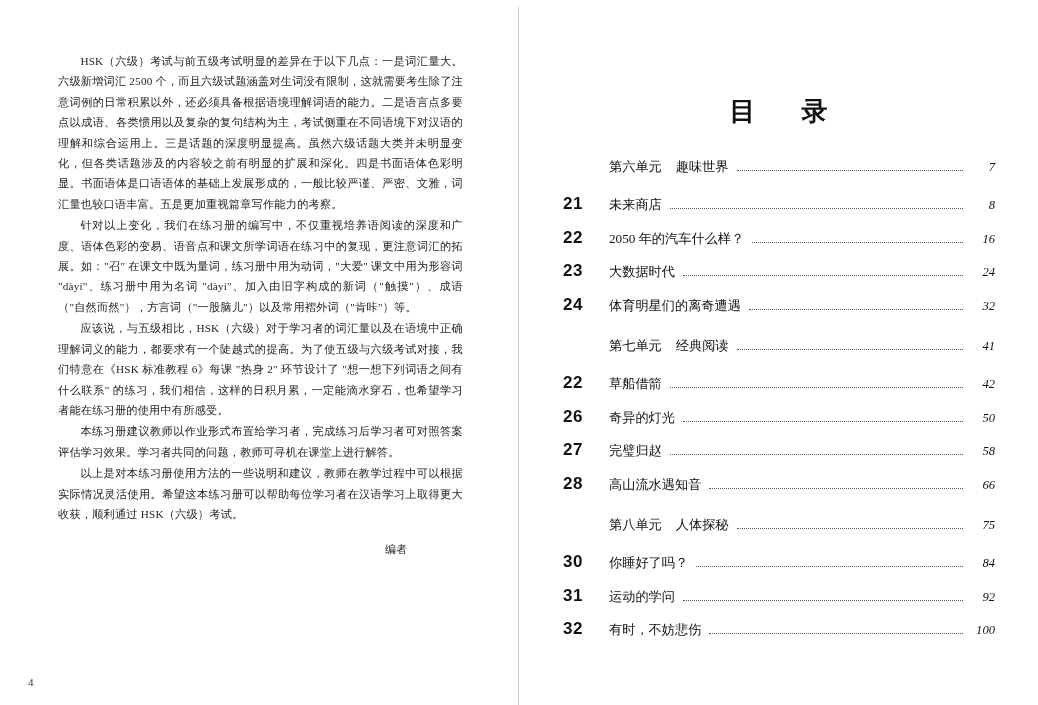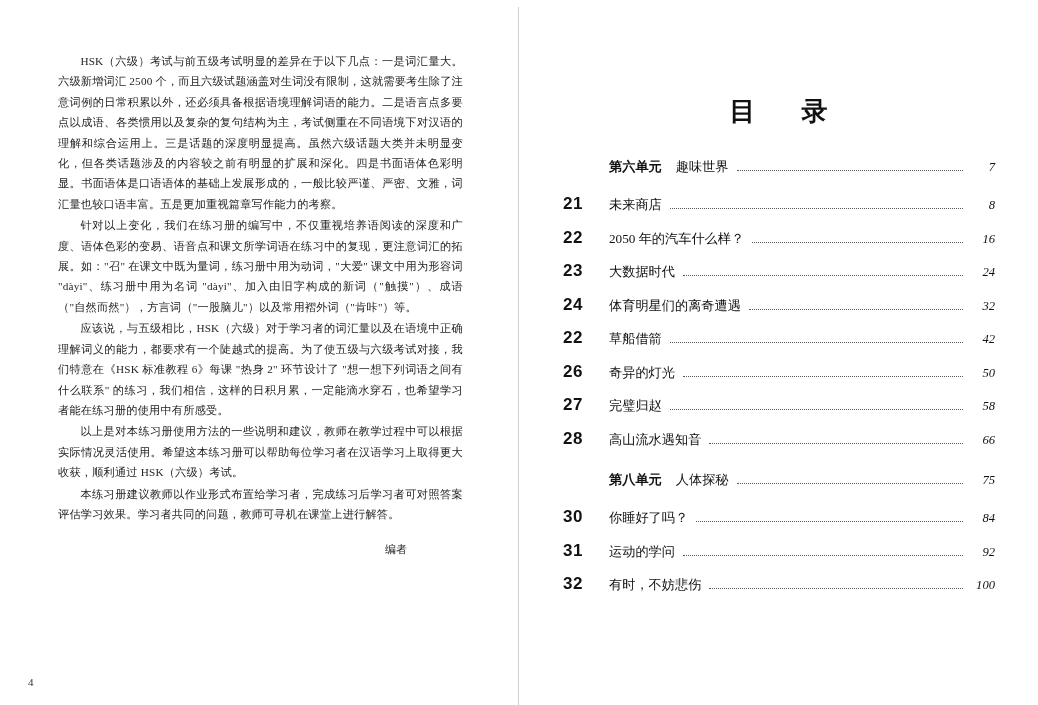--- a/index.html
+++ b/index.html
@@ -104,21 +104,21 @@
     flex: 0 0 46px;
     font-size: 17px;
     font-weight: bold;
     color: #111;
     font-family: "Liberation Sans", sans-serif;
     letter-spacing: 0.5px;
   }
   .unit-label {
     flex: 0 0 auto;
     font-size: 13.2px;
-    font-weight: bold;
+    font-weight: normal;
     color: #111;
     margin-right: 14px;
   }
   .label {
     flex: 0 0 auto;
     font-size: 13.2px;
     font-weight: normal;
     color: #111;
     white-space: nowrap;
   }
@@ -148,22 +148,22 @@
 </head>
 <body>
 
 <div class="spread">
 
   <div class="page page-left">
     <div class="left-body">
       <p class="para">HSK（六级）考试与前五级考试明显的差异在于以下几点：一是词汇量大。六级新增词汇 2500 个，而且六级试题涵盖对生词没有限制，这就需要考生除了注意词例的日常积累以外，还必须具备根据语境理解词语的能力。二是语言点多要点以成语、各类惯用以及复杂的复句结构为主，考试侧重在不同语境下对汉语的理解和综合运用上。三是话题的深度明显提高。虽然六级话题大类并未明显变化，但各类话题涉及的内容较之前有明显的扩展和深化。四是书面语体色彩明显。书面语体是口语语体的基础上发展形成的，一般比较严谨、严密、文雅，词汇量也较口语丰富。五是更加重视篇章写作能力的考察。</p>
       <p class="para">针对以上变化，我们在练习册的编写中，不仅重视培养语阅读的深度和广度、语体色彩的变易、语音点和课文所学词语在练习中的复现，更注意词汇的拓展。如："召" 在课文中既为量词，练习册中用为动词，"大爱" 课文中用为形容词 "dàyi"、练习册中用为名词 "dàyi"、加入由旧字构成的新词（"触摸"）、成语（"自然而然"），方言词（"一股脑儿"）以及常用褶外词（"肯咔"）等。</p>
       <p class="para">应该说，与五级相比，HSK（六级）对于学习者的词汇量以及在语境中正确理解词义的能力，都要求有一个陡越式的提高。为了使五级与六级考试对接，我们特意在《HSK 标准教程 6》每课 "热身 2" 环节设计了 "想一想下列词语之间有什么联系" 的练习，我们相信，这样的日积月累，一定能滴水穿石，也希望学习者能在练习册的使用中有所感受。</p>
+      <p class="para">本练习册建议教师以作业形式布置给学习者，完成练习后学习者可对照答案评估学习效果。学习者共同的问题，教师可寻机在课堂上进行解答。</p>
       <p class="para">以上是对本练习册使用方法的一些说明和建议，教师在教学过程中可以根据实际情况灵活使用。希望这本练习册可以帮助每位学习者在汉语学习上取得更大收获，顺利通过 HSK（六级）考试。</p>
-      <p class="para">本练习册建议教师以作业形式布置给学习者，完成练习后学习者可对照答案评估学习效果。学习者共同的问题，教师可寻机在课堂上进行解答。</p>
       <div class="signature">编者</div>
     </div>
     <div class="folio-left">4</div>
   </div>
 
   <div class="page page-right">
     <div class="toc-title">目　录</div>
     <div class="toc">
 
       <div class="toc-row unit">
@@ -195,20 +195,27 @@
         <span class="pg">24</span>
       </div>
 
       <div class="toc-row">
         <span class="num">24</span>
         <span class="label">体育明星们的离奇遭遇</span>
         <span class="dots"></span>
         <span class="pg">32</span>
       </div>
 
+      <div class="toc-row unit gap-top">
+        <span class="num"></span>
+        <span class="unit-label">第七单元</span>
+        <span class="label">经典阅读</span>
+        <span class="dots"></span>
+        <span class="pg">41</span>
+      </div>
 
       <div class="toc-row">
         <span class="num">22</span>
         <span class="label">草船借箭</span>
         <span class="dots"></span>
         <span class="pg">42</span>
       </div>
 
       <div class="toc-row">
         <span class="num">26</span>

